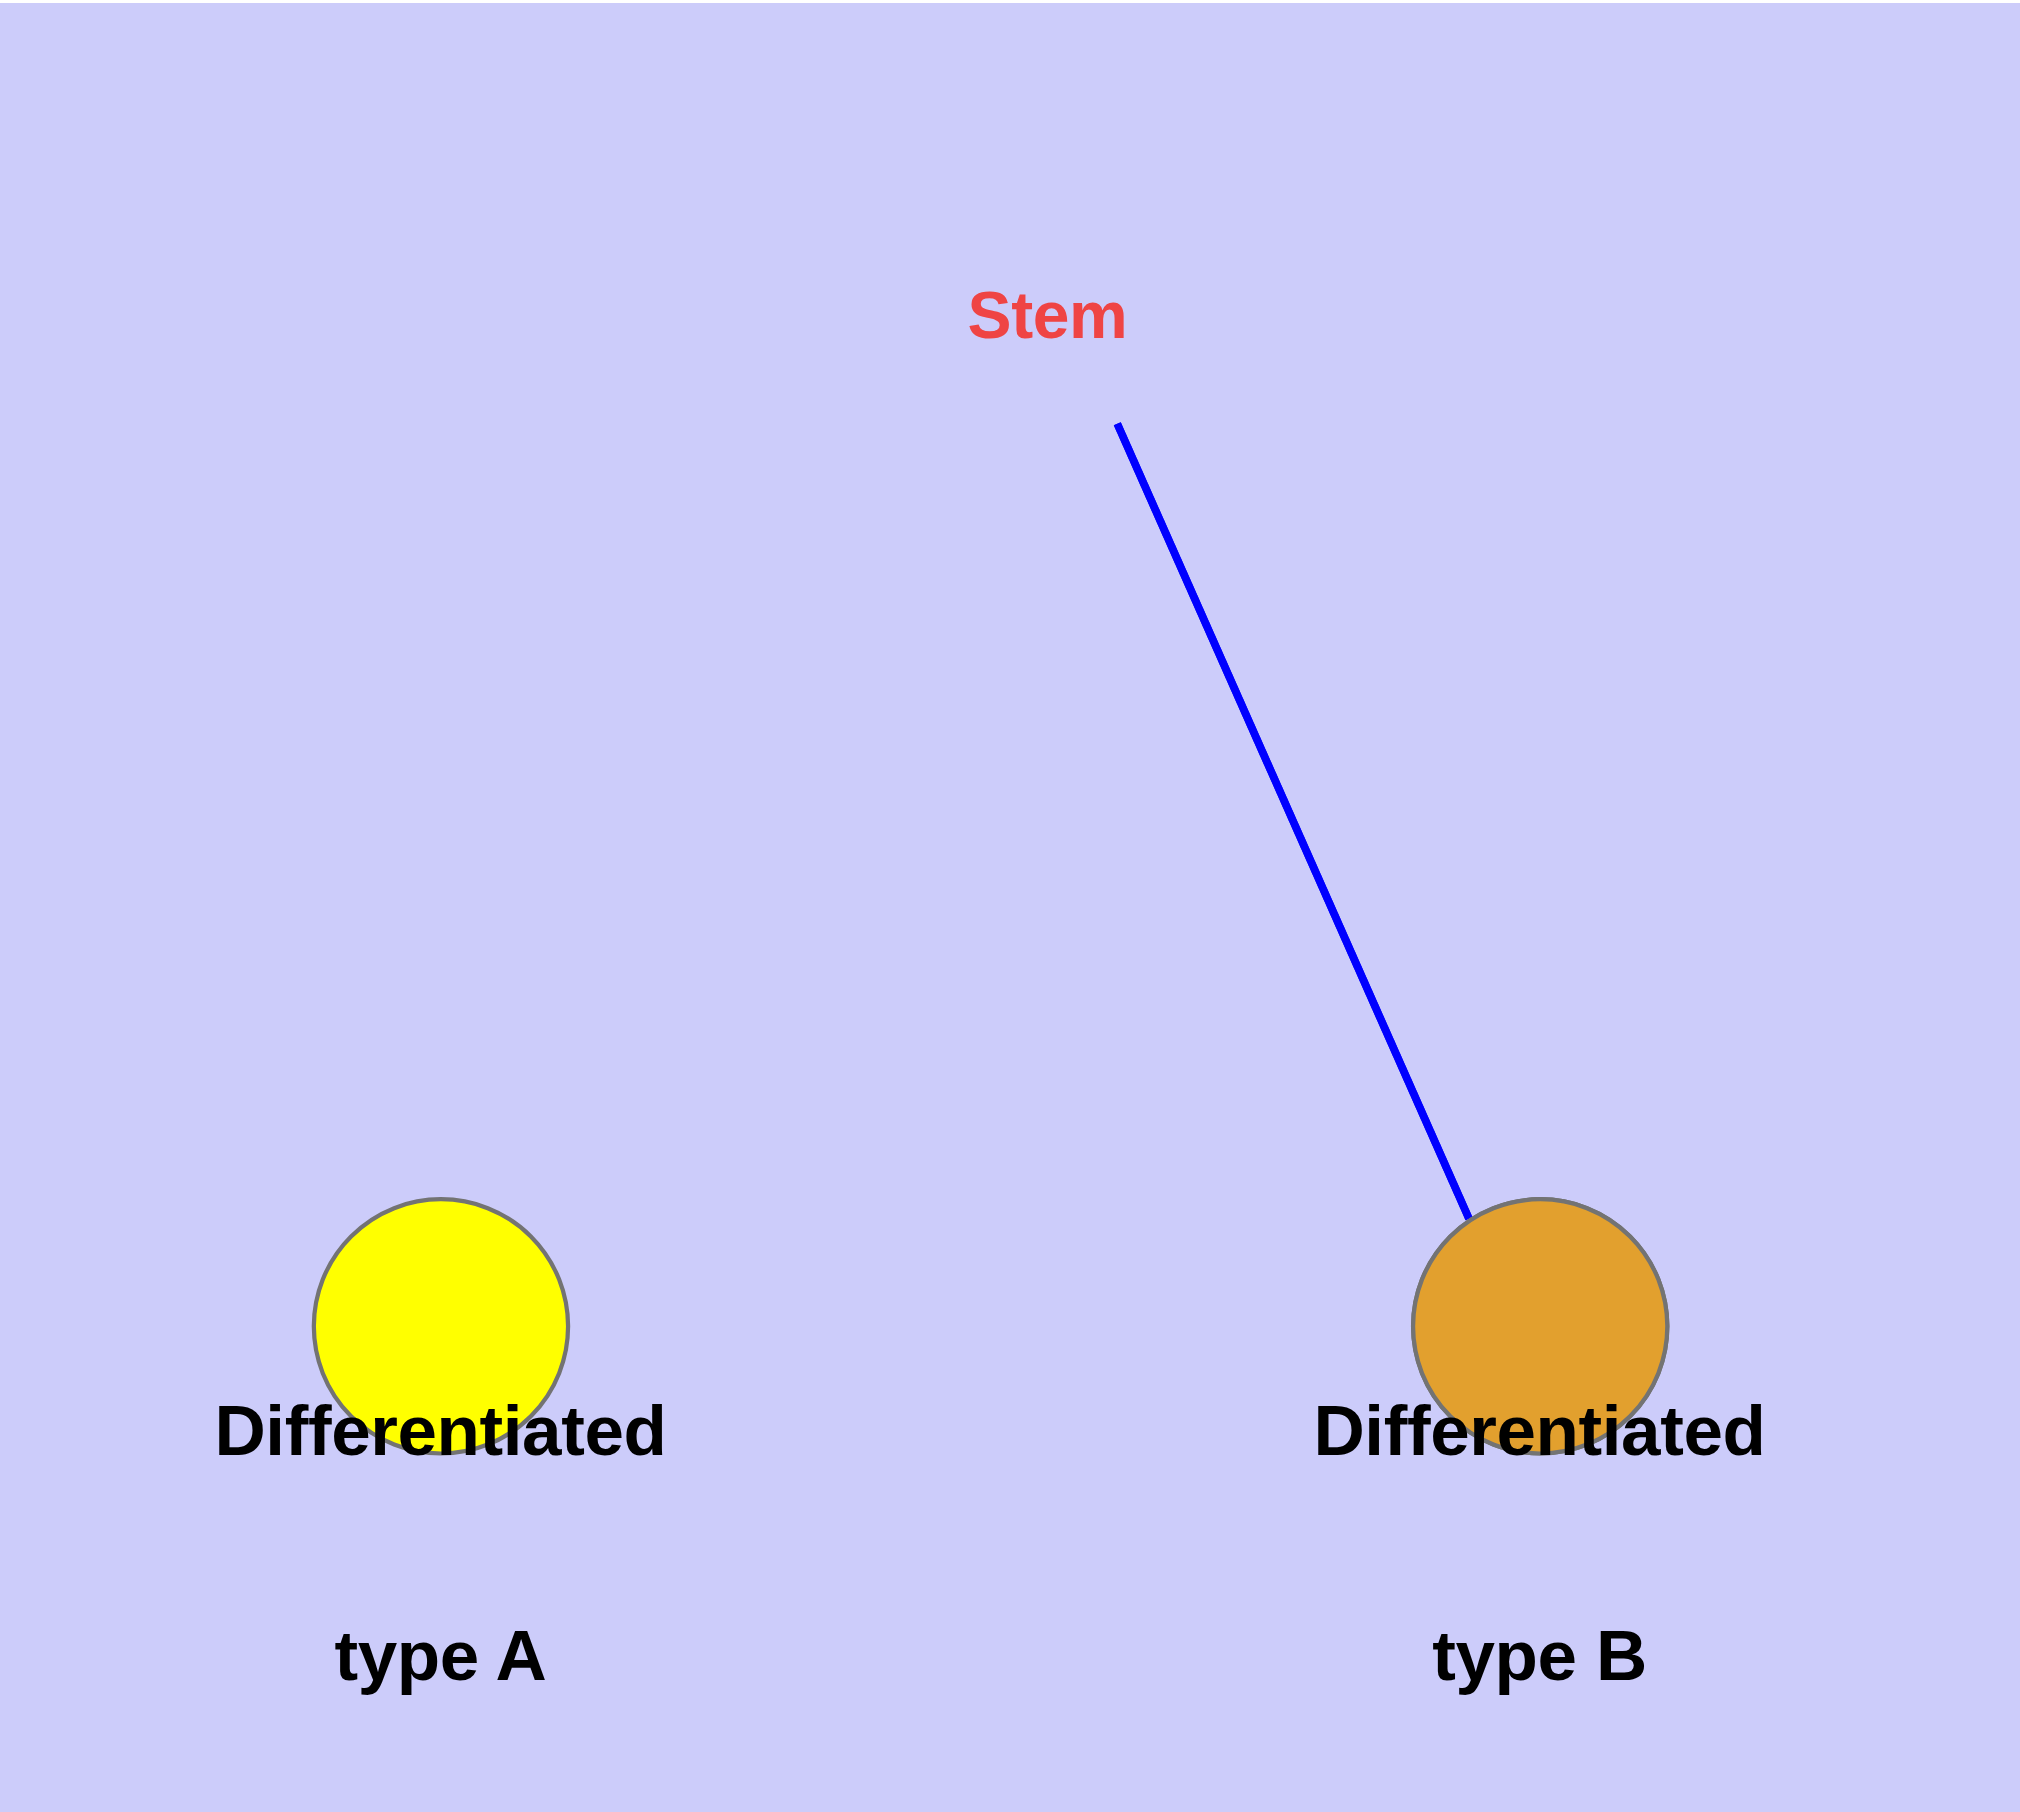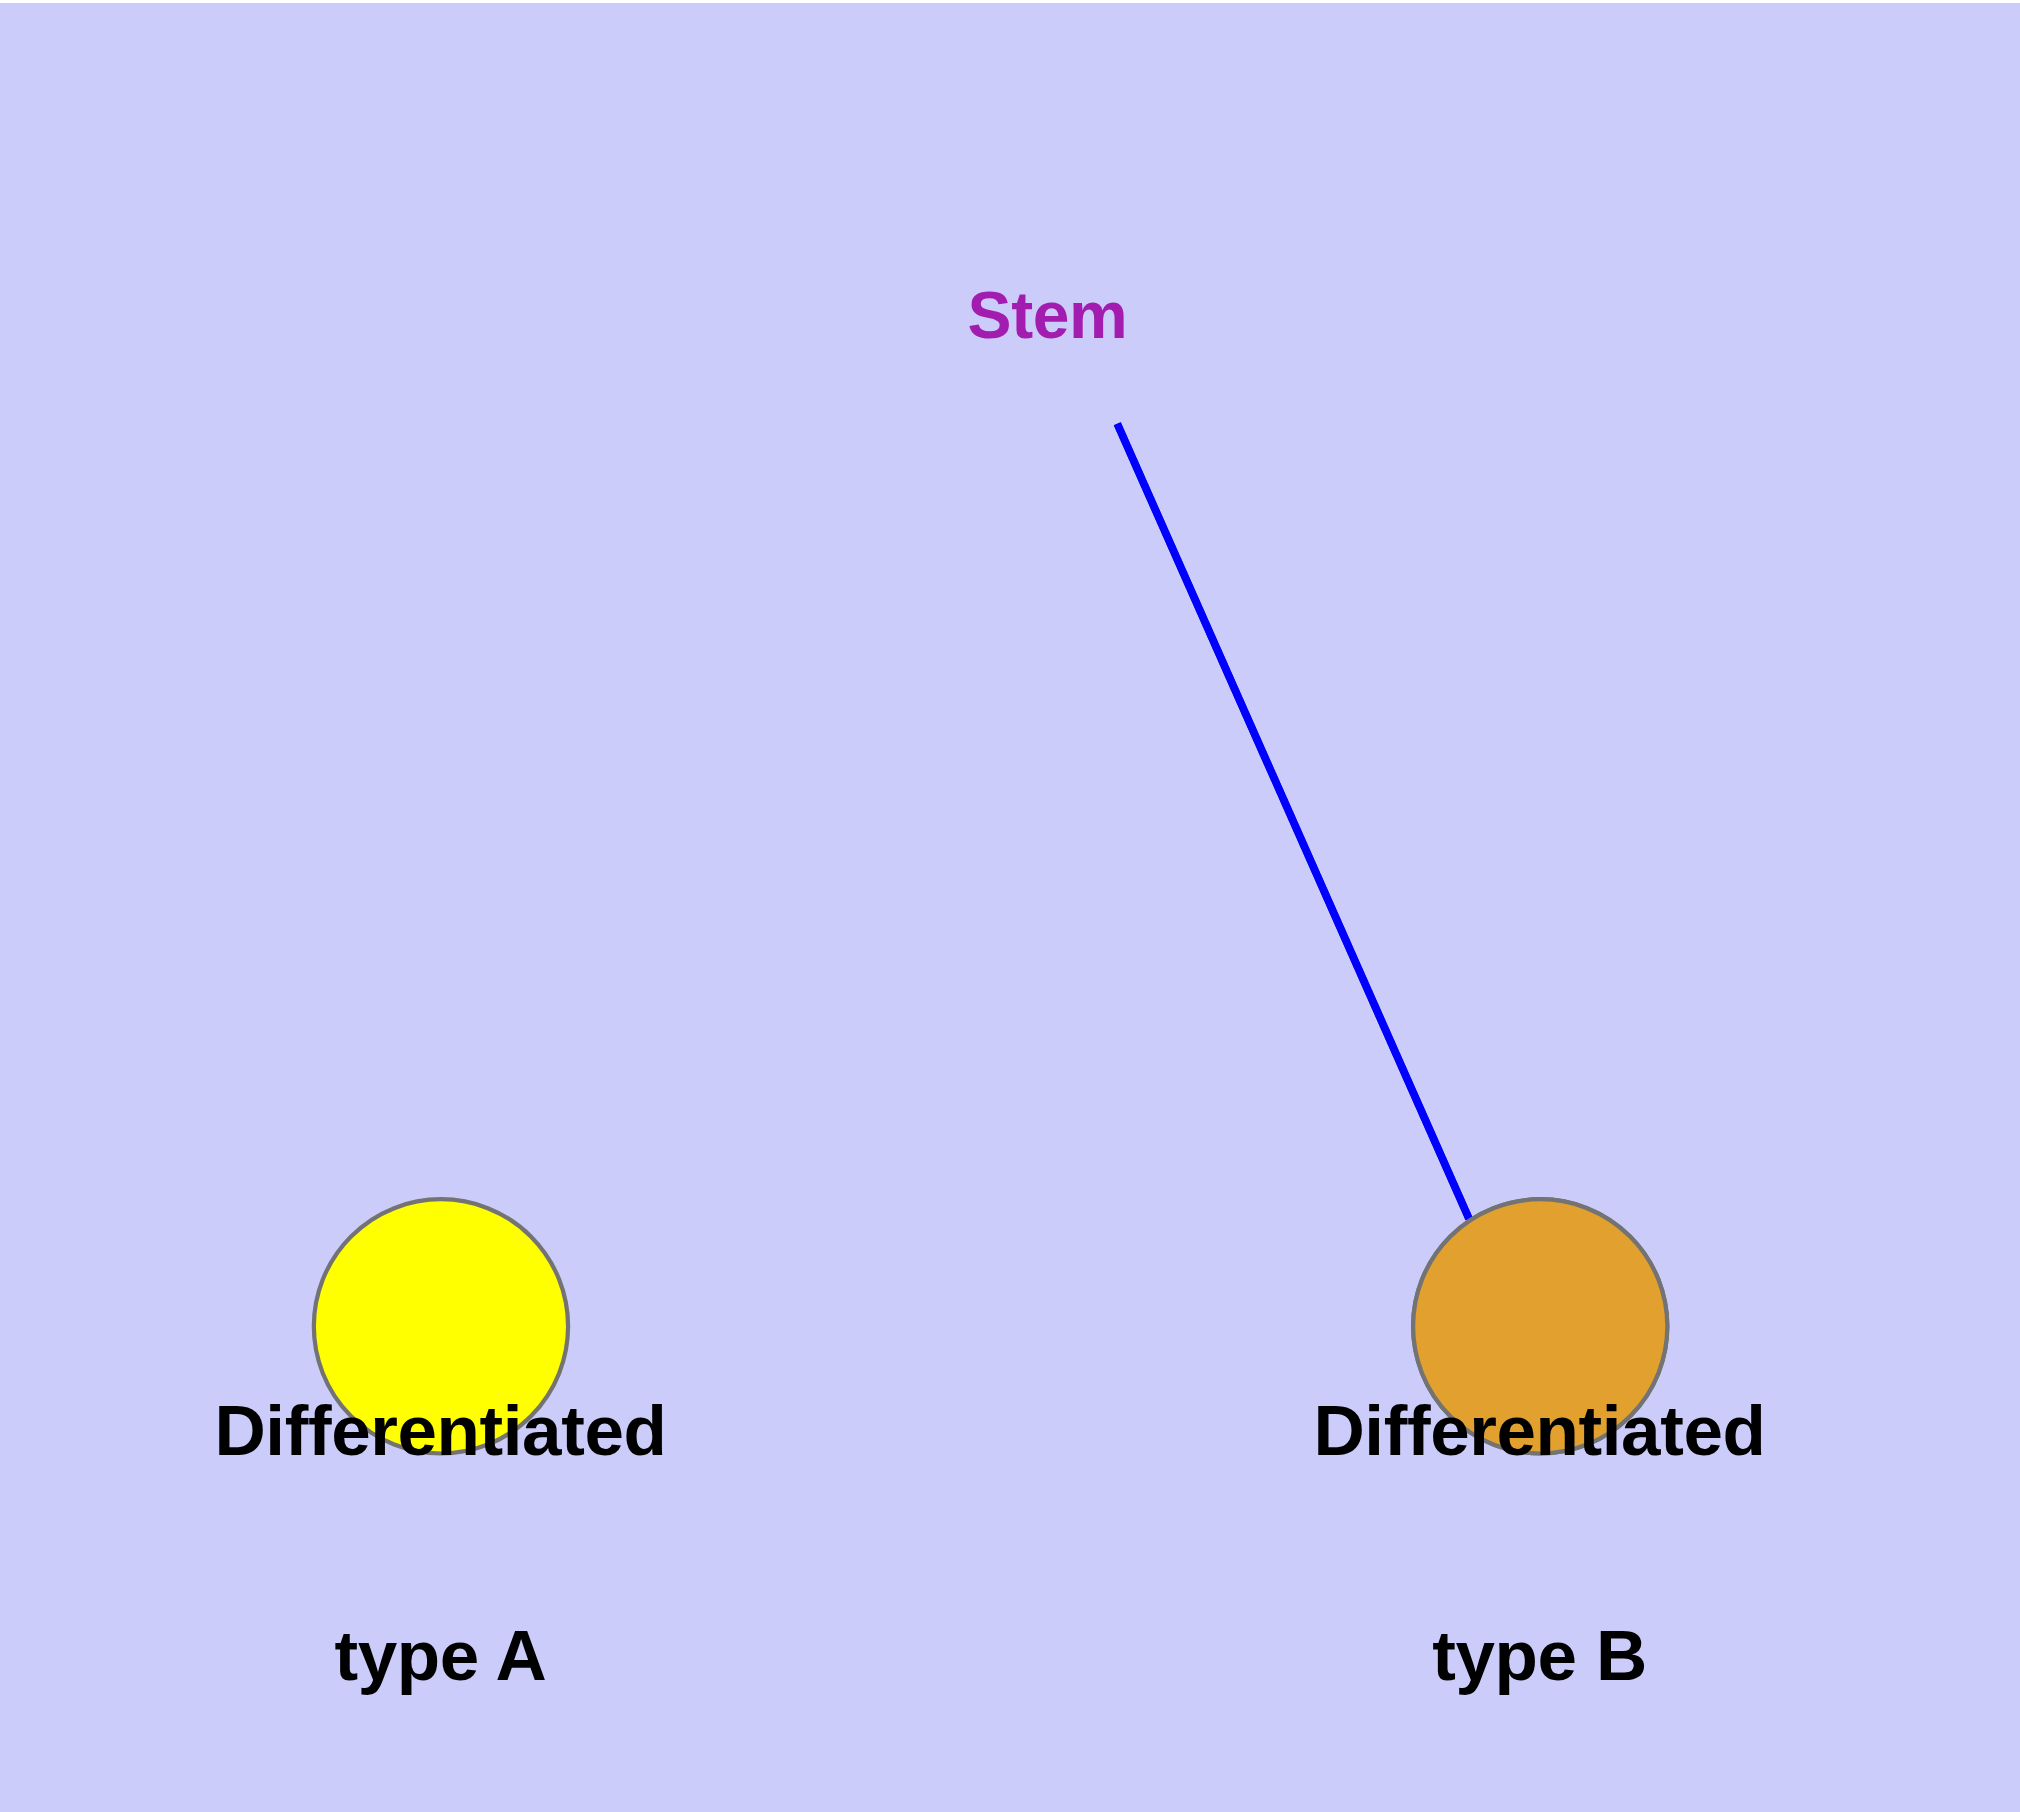--- a/index.html
+++ b/index.html
@@ -60,21 +60,21 @@
       <line x1="1318" y1="500" x2="1733" y2="1438" stroke="#0000ff" stroke-width="9" stroke-linecap="butt"></line>
       <line x1="1318" y1="500" x2="1733" y2="1438" stroke="#0000ff" stroke-width="9" stroke-linecap="butt"></line>
     </g>
     <g cx="1236" cy="375" r="150" fill="#8cf000" stroke="#737373" stroke-width="5">
       <circle cx="520" cy="1565" r="150" fill="#ffff00" stroke="#737373" stroke-width="5"></circle>
       <circle cx="1817" cy="1565" r="150" fill="#e2a02e" stroke="#737373" stroke-width="5"></circle>
       <circle cx="1817" cy="1565" r="150" fill="#e2a02e" stroke="#737373" stroke-width="5"></circle>
     </g>
   </svg>
 
-  <div class="node-label root" style="left: 793px; top: 281px; width: 509px; color: #a21caf;">Stem</div>
+  <div class="node-label root" style="left: 793px; top: 281px; width: 509px; color: #ef4444;">Stem</div>
 
   <div class="node-label leaf" style="left: -68px; top: 1242px; width: 1017px; color: rgb(0, 0, 0);">
     <div>Differentiated</div>
     <div>type A</div>
   </div>
 
   <div class="node-label leaf" style="left: 1031px; top: 1242px; width: 1017px; color: rgb(0, 0, 0);">
     <div>Differentiated</div>
     <div>type B</div>
   </div>

